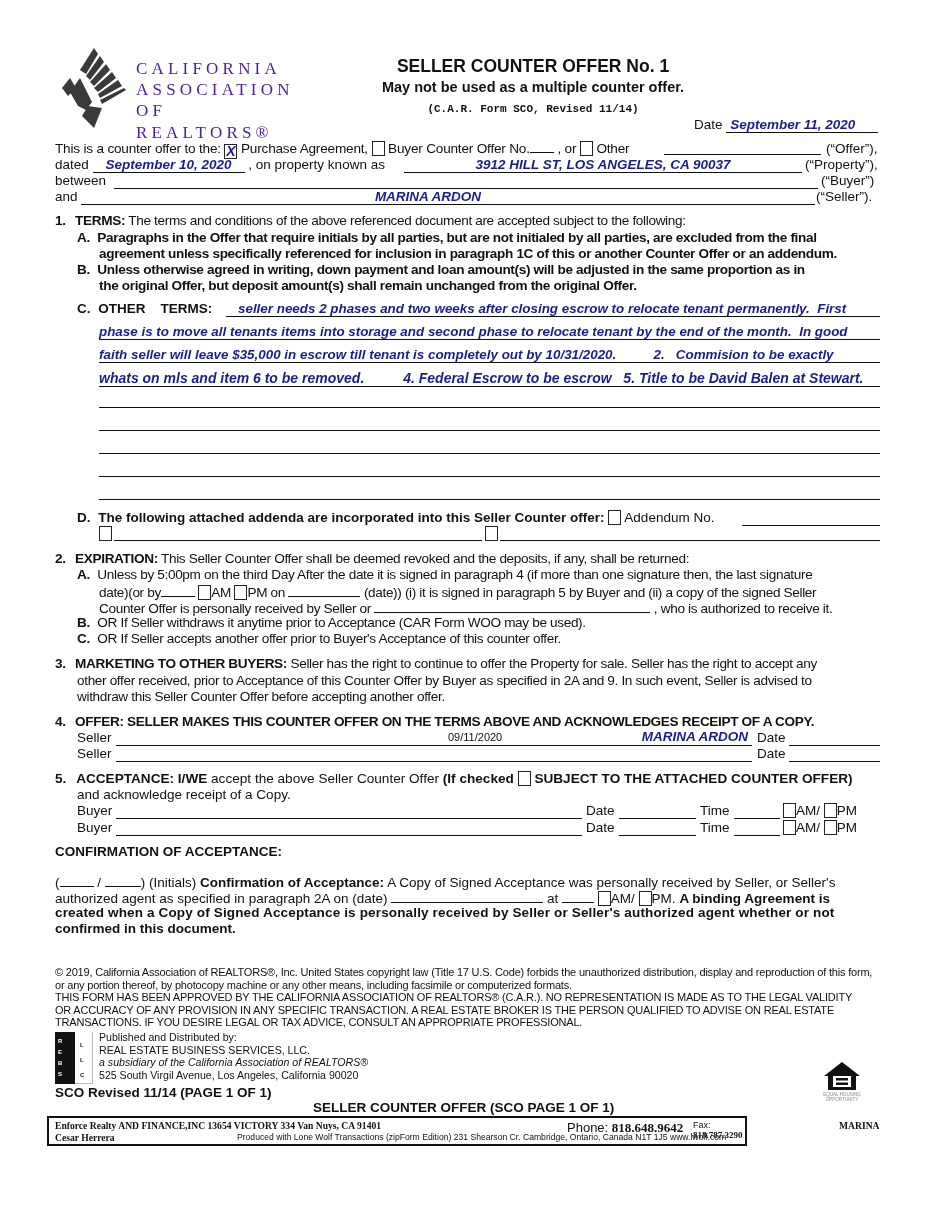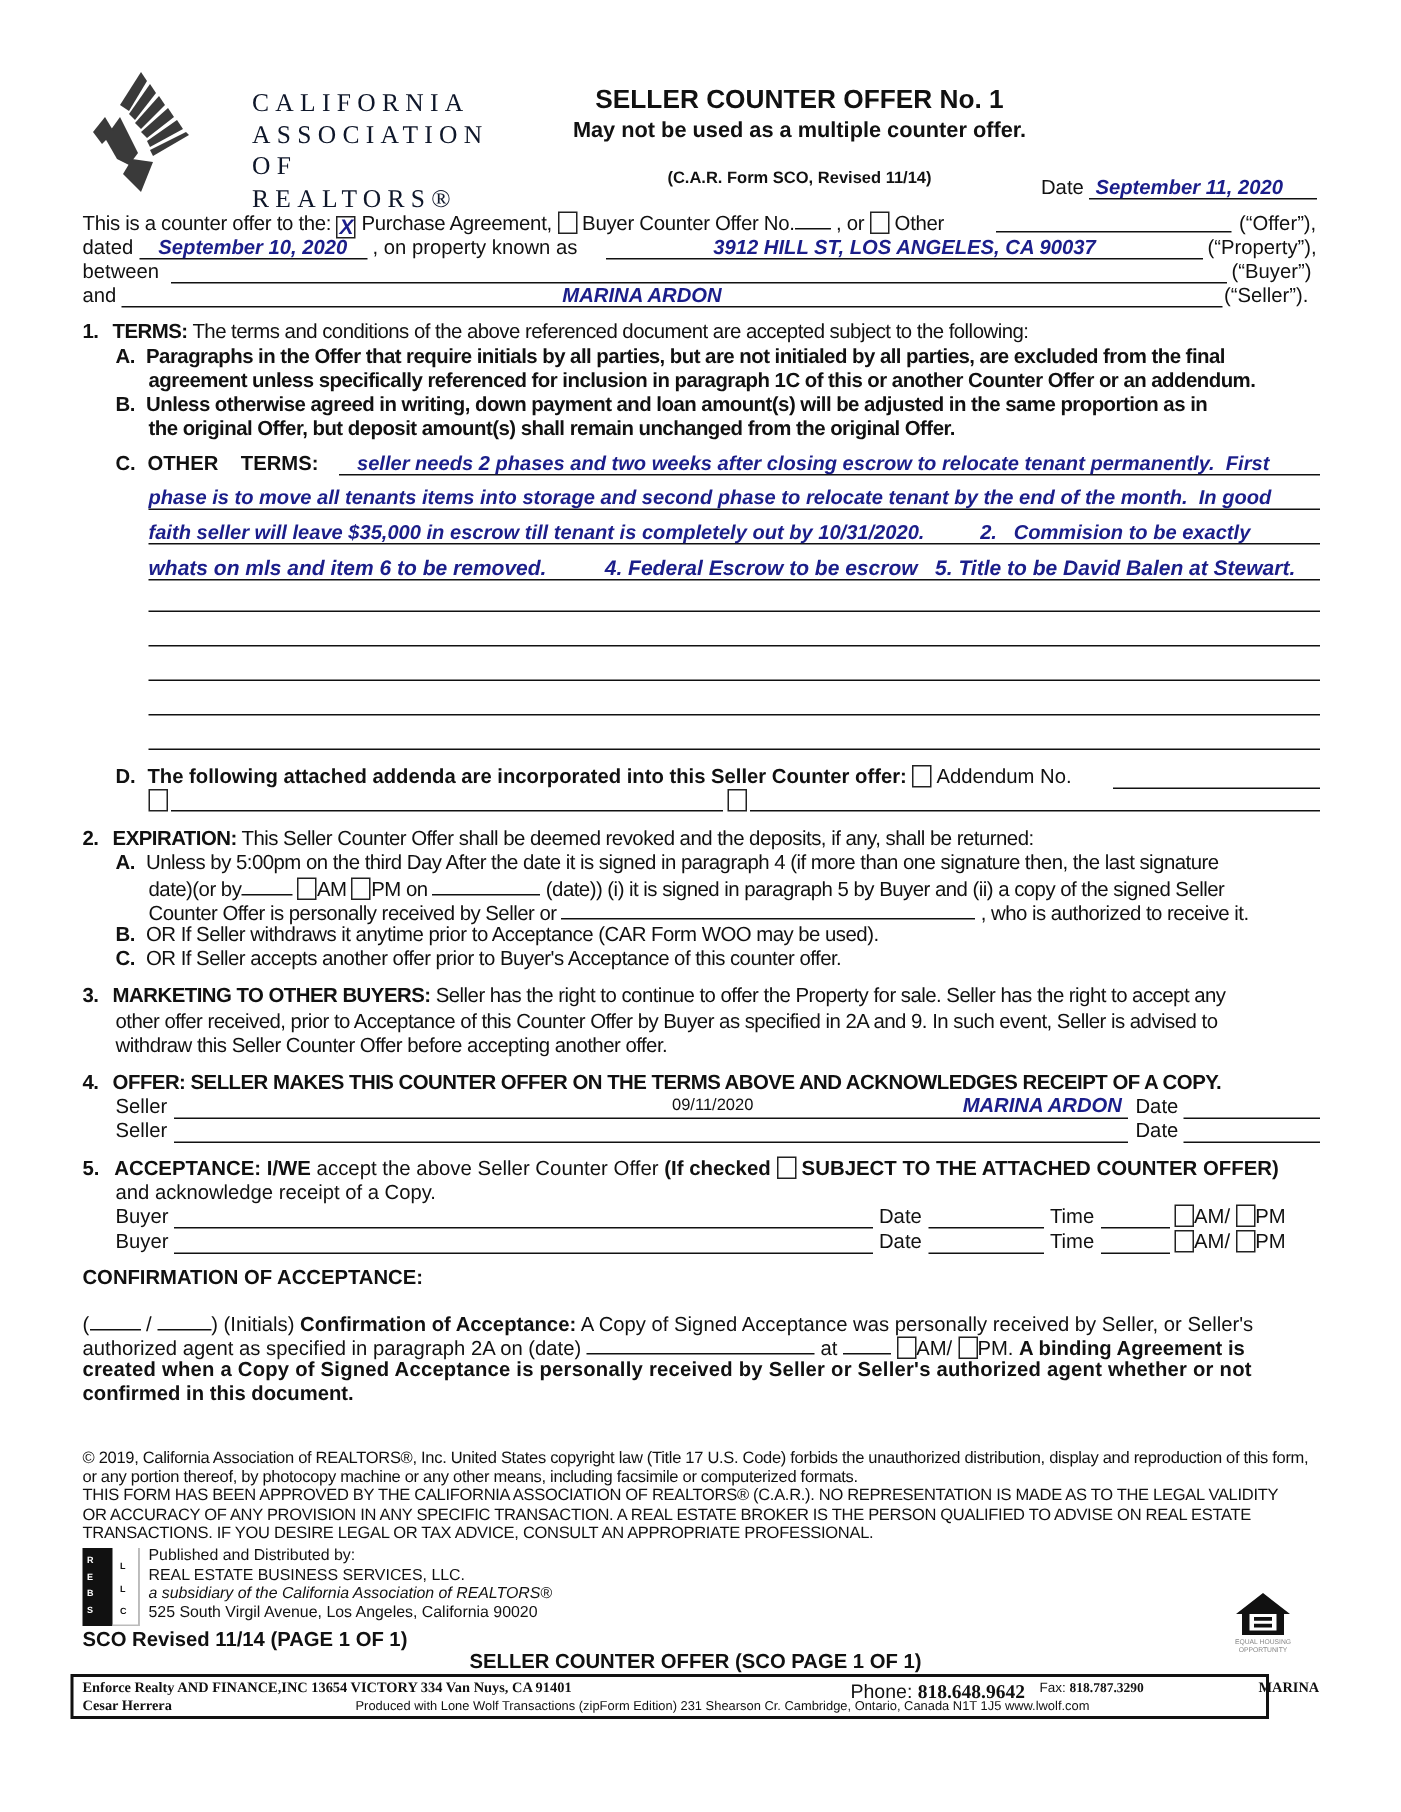--- a/index.html
+++ b/index.html
@@ -9,31 +9,31 @@
   .fill { color: #1b1e8a; font-weight: bold; font-style: italic; }
   .ul { border-bottom: 1px solid #111; display: inline-block; }
   .cb { display: inline-block; width: 13px; height: 15px; border: 1px solid #222; vertical-align: -3px; background: #fff; text-align: center; line-height: 13px; }
   .cb.checked { color: #1b1e8a; font-weight: bold; font-style: italic; font-size: 14px; }
   .b { font-weight: bold; }
   .cond { font-family: "Liberation Sans Narrow", "Liberation Sans", sans-serif; }
   .row { position: absolute; white-space: nowrap; }
   .line { position: absolute; border-bottom: 1px solid #111; height: 0; }
 
   
-  .logo-word { font-family: "Liberation Serif", serif; font-size: 17px; letter-spacing: 4.2px; color: #0f172a; line-height: 22px; margin-left: 32px; }
+  .logo-word { font-family: "Liberation Serif", serif; font-size: 17px; letter-spacing: 4.2px; color: #4c1d95; line-height: 22px; }
 
   
   .title { font-size: 17.5px; font-weight: bold; text-align: center; }
   .subtitle { font-size: 14.5px; font-weight: bold; text-align: center; }
   .formno { font-size: 11px; font-weight: bold; text-align: center; }
 
   .para { position: absolute; line-height: 16.5px; font-size: 13.6px; letter-spacing: -0.35px; }
 
   .footer-small { font-size: 11px; line-height: 12.5px; letter-spacing: -0.2px; }
-  .footbox { position: absolute; left: 47px; top: 1116px; width: 799px; height: 30px; border: 2px solid #111; font-family: "Liberation Serif", serif; font-size: 9.6px; }
+  .footbox { position: absolute; left: 47px; top: 1116px; width: 700px; height: 30px; border: 2px solid #111; font-family: "Liberation Serif", serif; font-size: 9.6px; }
 </style>
 </head>
 <body>
 
 <div class="abs" style="left:58px;top:44px;width:250px;height:88px;">
   <svg width="72" height="86" viewBox="0 0 72 86" style="position:absolute;left:0;top:0;">
     <polygon points="36,2 70,43 36,84 2,43" fill="#fff" stroke="none"></polygon>
     <polygon points="12,48 22,34 34,58 28,66 20,62" fill="#3a3a3a"></polygon>
     <polygon points="4,44 12,34 18,44 10,52" fill="#3a3a3a"></polygon>
     <polygon points="36,4 40,10 28,30 22,26" fill="#3a3a3a"></polygon>
@@ -45,21 +45,21 @@
     <polygon points="30,62 44,64 36,84 24,72" fill="#3a3a3a"></polygon>
   </svg>
   <div class="logo-word abs" style="left:78px;top:14px;">CALIFORNIA</div>
   <div class="logo-word abs" style="left:78px;top:35px;">ASSOCIATION</div>
   <div class="logo-word abs" style="left:78px;top:56px;">OF REALTORS®</div>
 </div>
 
 <div class="abs" style="left:340px;top:56px;width:386px;">
   <div class="title">SELLER COUNTER OFFER No. 1</div>
   <div class="subtitle" style="margin-top:2px;">May not be used as a multiple counter offer.</div>
-  <div class="formno" style="margin-top:18px;">(C.A.R. Form SCO, Revised 11/14)</div>
+  <div class="formno" style="margin-top:8px;font-family:Liberation Mono, monospace;">(C.A.R. Form SCO, Revised 11/14)</div>
 </div>
 <div class="row" style="left:694px;top:117px;font-size:13.5px;">
   <span>Date</span>
   <span class="ul fill" style="width:152px;padding-left:4px;">September 11, 2020</span>
 </div>
 
 <div class="row" style="left:55px;top:141px;font-size:13.6px;letter-spacing:-0.2px;">
   <span>This is a counter offer to the:</span>
   <span class="cb checked">X</span>
   <span>Purchase Agreement,</span>

